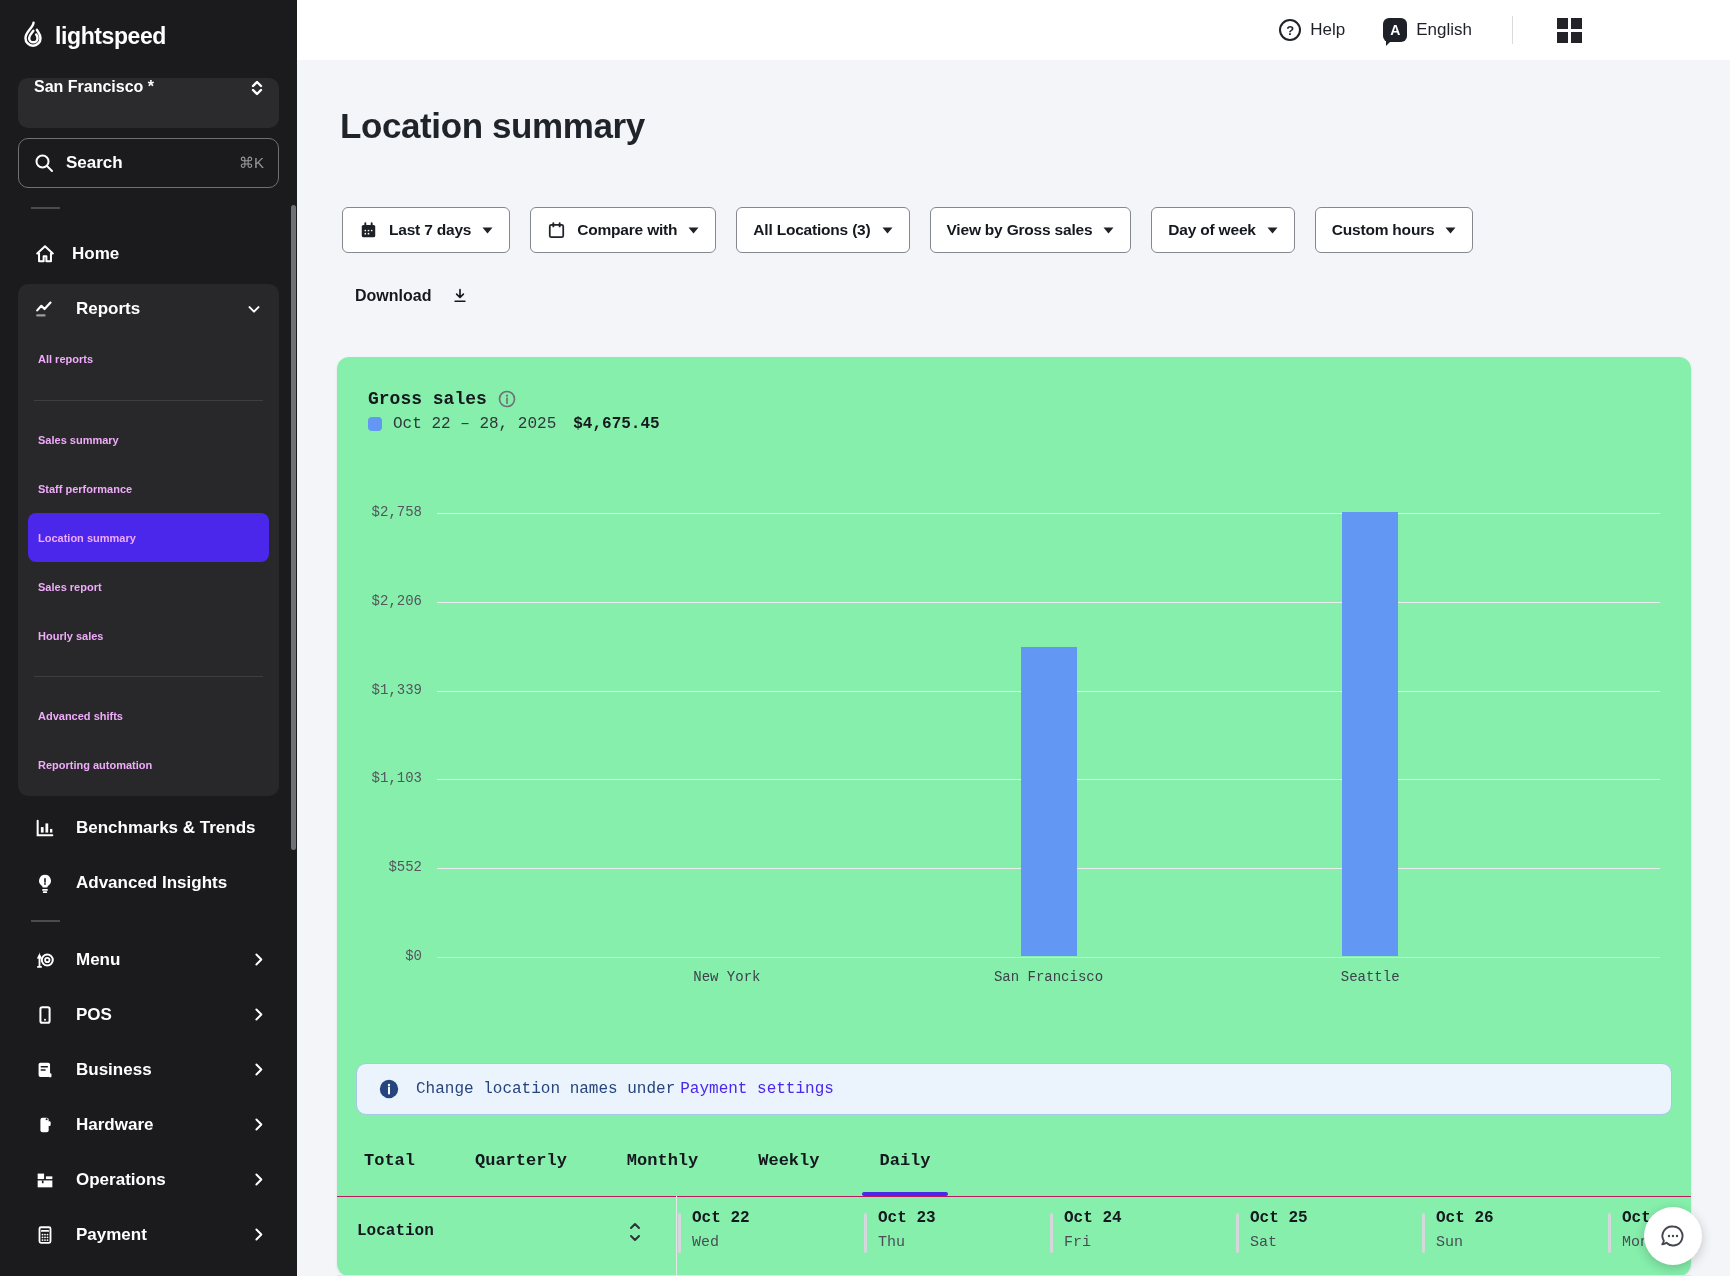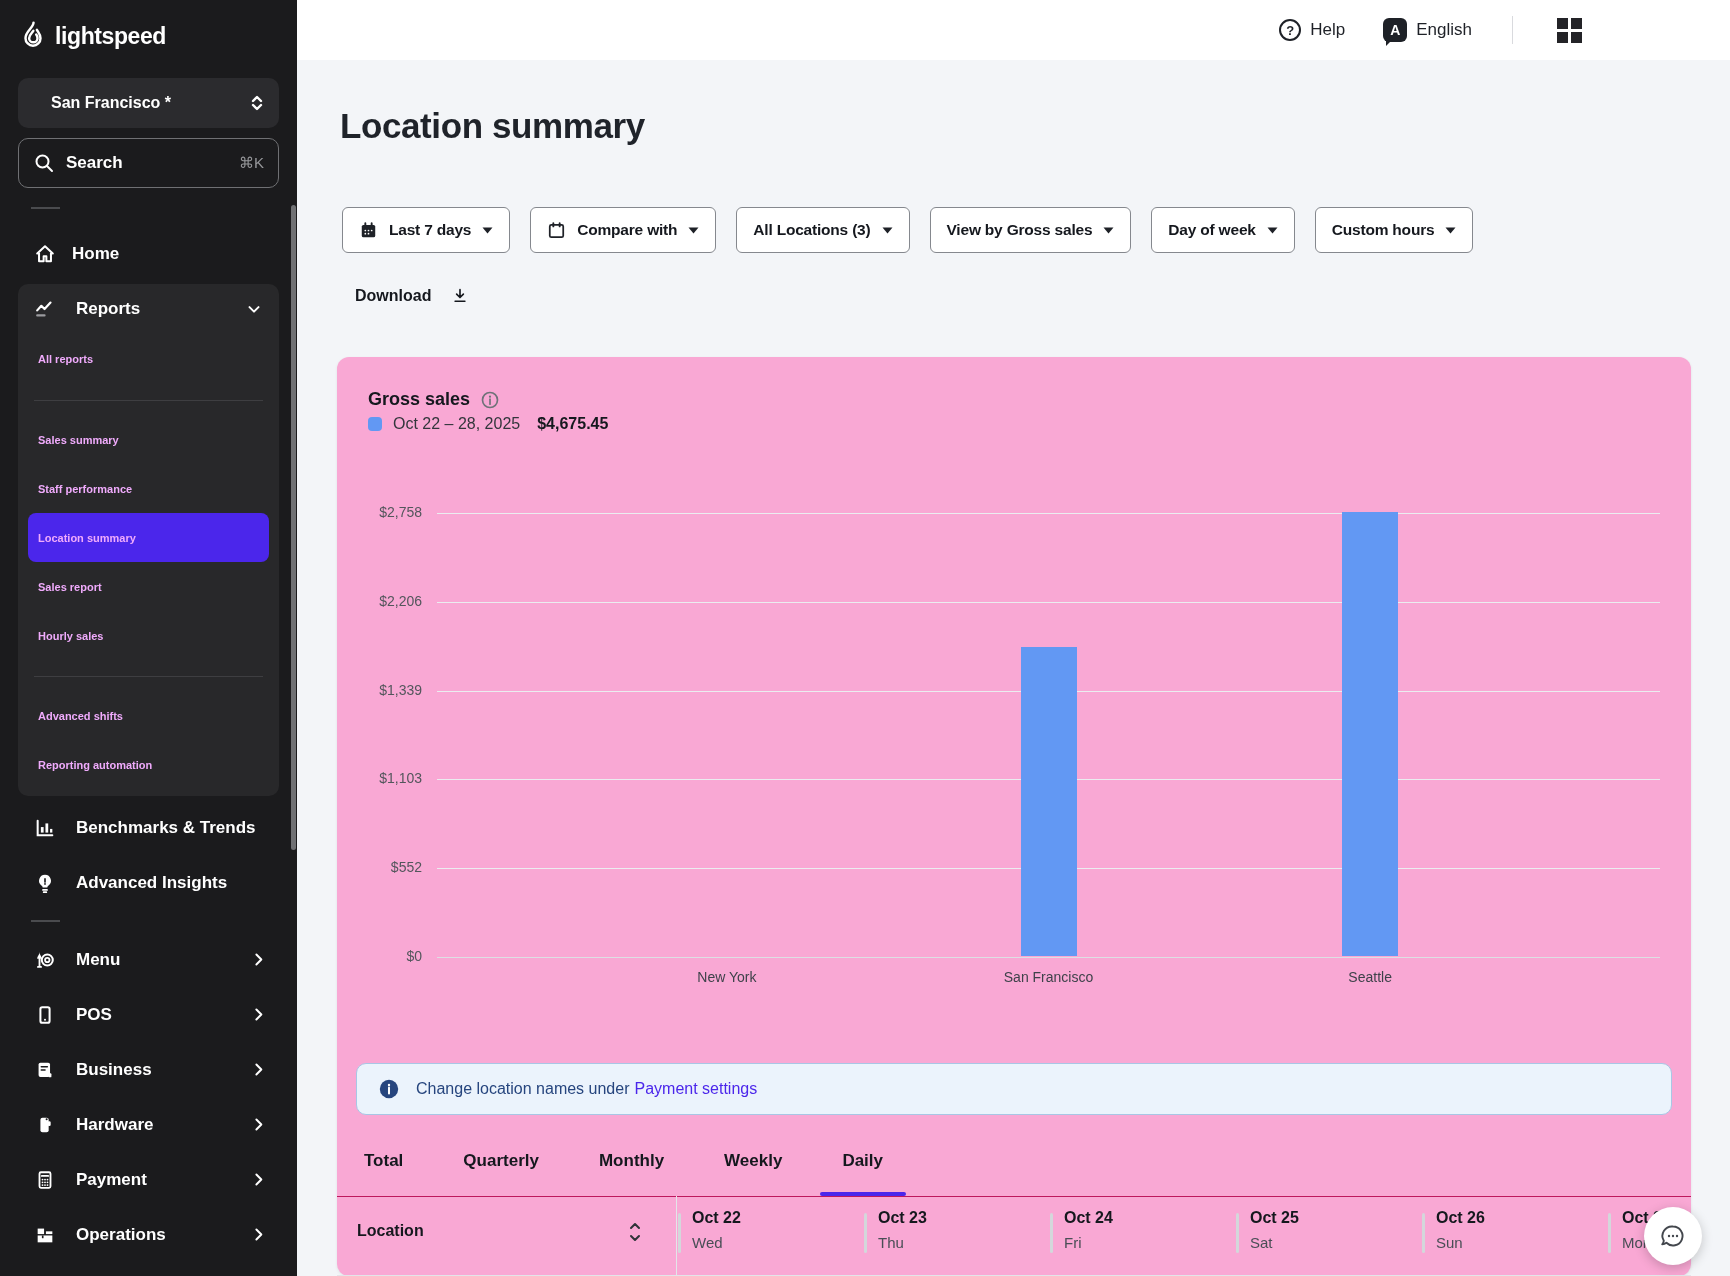--- a/index.html
+++ b/index.html
@@ -10,21 +10,21 @@
     background:#F3F5F8;
     overflow:hidden;
     color:#15181E;
   }
   svg { display:block; }
 
   
   .sidebar { position:absolute; left:0; top:0; width:297px; height:1276px; background:#1B1B1D; color:#fff; z-index:5; }
   .side-logo { display:flex; align-items:center; gap:9px; padding:16px 0 0 20px; height:56px; }
   .side-logo .logo-text { font-size:23px; font-weight:700; letter-spacing:-0.4px; }
-  .side-select { margin:22px 18px 0; height:50px; background:#2B2B2E; border-radius:10px; display:flex; align-items:center; padding:0 14px 0 33px; cursor:pointer; }
+  .side-select { margin:22px 18px 0; height:50px; background:#2B2B2E; border-radius:10px; display:flex; padding:0 14px 0 16px; cursor:pointer; }
   .side-select .sel-label { flex:1; font-size:16px; font-weight:700; }
   .side-search { margin:10px 18px 0; height:50px; border:1px solid #6F7073; border-radius:10px; display:flex; align-items:center; gap:12px; padding:0 14px 0 15px; cursor:pointer; }
   .side-search .s-label { flex:1; font-size:17px; font-weight:700; }
   .side-search .s-kbd { font-size:15px; color:#97989B; }
   .side-div { border-top:2px solid #4A4B4E; width:29px; margin:19px 0 0 31px; }
   .side-div2 { border-top:2px solid #4A4B4E; width:29px; margin:10px 0 10px 31px; }
   .nav-row { height:50px; display:flex; align-items:center; gap:16px; padding:0 30px 0 34px; font-size:17px; font-weight:700; cursor:pointer; margin-top:20px; }
   .nav-row2 { height:55px; display:flex; align-items:center; gap:20px; padding:0 30px 0 34px; font-size:17px; font-weight:700; cursor:pointer; }
   .nav-label { flex:1; }
   .reports-panel { margin:5px 18px 0; background:#28282A; border-radius:10px; padding-bottom:7px; }
@@ -48,21 +48,21 @@
   .grid-icon { display:grid; grid-template-columns:11px 11px; grid-template-rows:11px 11px; gap:3px; cursor:pointer; }
   .grid-icon span { background:#232327; }
 
   
   .page-title { position:absolute; left:340px; top:106px; font-size:35px; font-weight:700; letter-spacing:-0.4px; color:#1F232A; }
   .filters { position:absolute; left:342px; top:207px; display:flex; gap:20px; }
   .fbtn { height:46px; background:#fff; border:1px solid #85888E; border-radius:6px; display:flex; align-items:center; gap:11px; padding:0 16px; font-size:15.5px; font-weight:700; letter-spacing:-0.2px; color:#15181E; cursor:pointer; }
   .download { position:absolute; left:355px; top:287px; display:flex; align-items:center; gap:20px; font-size:16px; font-weight:700; cursor:pointer; }
 
   
-  .card { position:absolute; left:337px; top:357px; width:1354px; height:919px; background:#f9a8d4; border-radius:12px; box-shadow:0 1px 3px rgba(16,24,40,.08); }
+  .card { position:absolute; left:337px; top:357px; width:1354px; height:919px; background:#86efac; border-radius:12px; box-shadow:0 1px 3px rgba(16,24,40,.08);font-family:Liberation Mono, monospace; }
   .card-title-row { position:absolute; left:31px; top:32px; display:flex; align-items:center; gap:10px; font-size:18px; font-weight:700; }
   .legend-row { position:absolute; left:31px; top:58px; display:flex; align-items:center; gap:11px; font-size:16px; color:#33363C; }
   .legend-dot { width:14px; height:14px; border-radius:4px; background:#6298F3; }
   .legend-total { font-weight:700; color:#15181E; margin-left:6px; }
 
   .plot { position:absolute; left:100px; top:156px; width:1223px; height:444px; }
   .gridline { position:absolute; left:0; right:0; height:1px; background:#EBEDF0; }
   .gridline.baseline { background:#DDDFE3; }
   .ytick { position:absolute; left:-115px; width:100px; text-align:right; font-size:14px; color:#53565C; }
   .bar { position:absolute; bottom:1px; width:56px; background:#6298F3; }
@@ -235,20 +235,36 @@
   </div>
   <div class="nav-row2">
     <span>
       <svg width="22" height="22" viewBox="0 0 24 24">
           <rect x="7" y="4" width="9" height="16" rx="2.2" fill="#fff"></rect>
           <circle cx="13.8" cy="5.8" r="1.1" fill="#1B1B1D"></circle>
           <rect x="15" y="8" width="3.2" height="5" rx="1.4" fill="#fff"></rect>
         </svg>
     </span>
     <span class="nav-label">Hardware</span>
+    <span>
+        <svg width="17" height="17" viewBox="0 0 24 24">
+          <path d="M9 5l7 7-7 7" fill="none" stroke="#fff" stroke-width="2.8" stroke-linecap="round" stroke-linejoin="round"></path>
+        </svg>
+      </span>
+  </div>
+  <div class="nav-row2">
+    <span>
+      <svg width="22" height="22" viewBox="0 0 24 24">
+          <rect x="4" y="5" width="7" height="6" fill="#fff"></rect>
+          <rect x="4" y="12.5" width="16" height="7.5" fill="#fff"></rect>
+          <path d="M9.5 12.5v3" stroke="#1B1B1D" stroke-width="1.8"></path>
+          <path d="M13 8h7v3h-7z" fill="#fff"></path>
+        </svg>
+    </span>
+    <span class="nav-label">Operations</span>
     <span>
         <svg width="17" height="17" viewBox="0 0 24 24">
           <path d="M9 5l7 7-7 7" fill="none" stroke="#fff" stroke-width="2.8" stroke-linecap="round" stroke-linejoin="round"></path>
         </svg>
       </span>
   </div>
   <div class="nav-row2">
     <span>
       <svg width="22" height="22" viewBox="0 0 24 24">
           <rect x="6" y="3.5" width="12" height="17" rx="1.6" fill="none" stroke="#fff" stroke-width="2"></rect>
@@ -260,36 +276,20 @@
             <circle cx="9.3" cy="14.5" r="1"></circle>
             <circle cx="12" cy="14.5" r="1"></circle>
             <circle cx="14.7" cy="14.5" r="1"></circle>
             <circle cx="9.3" cy="17.5" r="1"></circle>
             <circle cx="12" cy="17.5" r="1"></circle>
             <circle cx="14.7" cy="17.5" r="1"></circle>
           </g>
         </svg>
     </span>
     <span class="nav-label">Payment</span>
-    <span>
-        <svg width="17" height="17" viewBox="0 0 24 24">
-          <path d="M9 5l7 7-7 7" fill="none" stroke="#fff" stroke-width="2.8" stroke-linecap="round" stroke-linejoin="round"></path>
-        </svg>
-      </span>
-  </div>
-  <div class="nav-row2">
-    <span>
-      <svg width="22" height="22" viewBox="0 0 24 24">
-          <rect x="4" y="5" width="7" height="6" fill="#fff"></rect>
-          <rect x="4" y="12.5" width="16" height="7.5" fill="#fff"></rect>
-          <path d="M9.5 12.5v3" stroke="#1B1B1D" stroke-width="1.8"></path>
-          <path d="M13 8h7v3h-7z" fill="#fff"></path>
-        </svg>
-    </span>
-    <span class="nav-label">Operations</span>
     <span>
         <svg width="17" height="17" viewBox="0 0 24 24">
           <path d="M9 5l7 7-7 7" fill="none" stroke="#fff" stroke-width="2.8" stroke-linecap="round" stroke-linejoin="round"></path>
         </svg>
       </span>
   </div>
 
   <div class="side-scrollbar"></div>
 </div>
 

